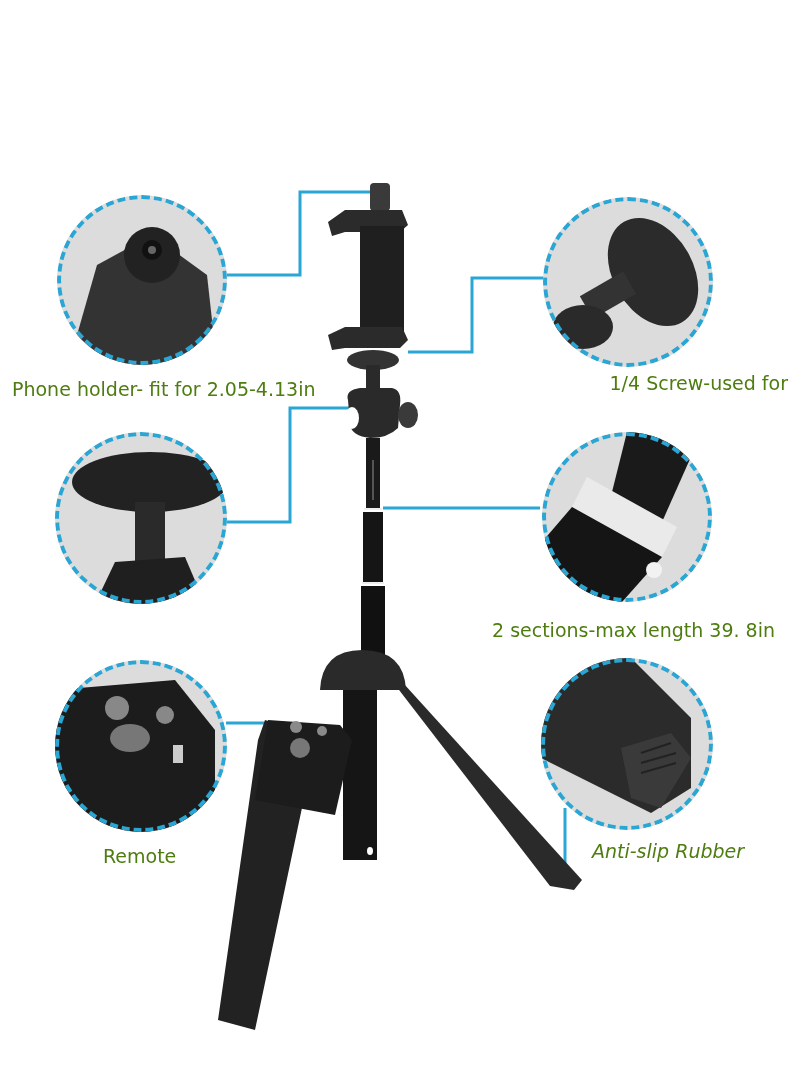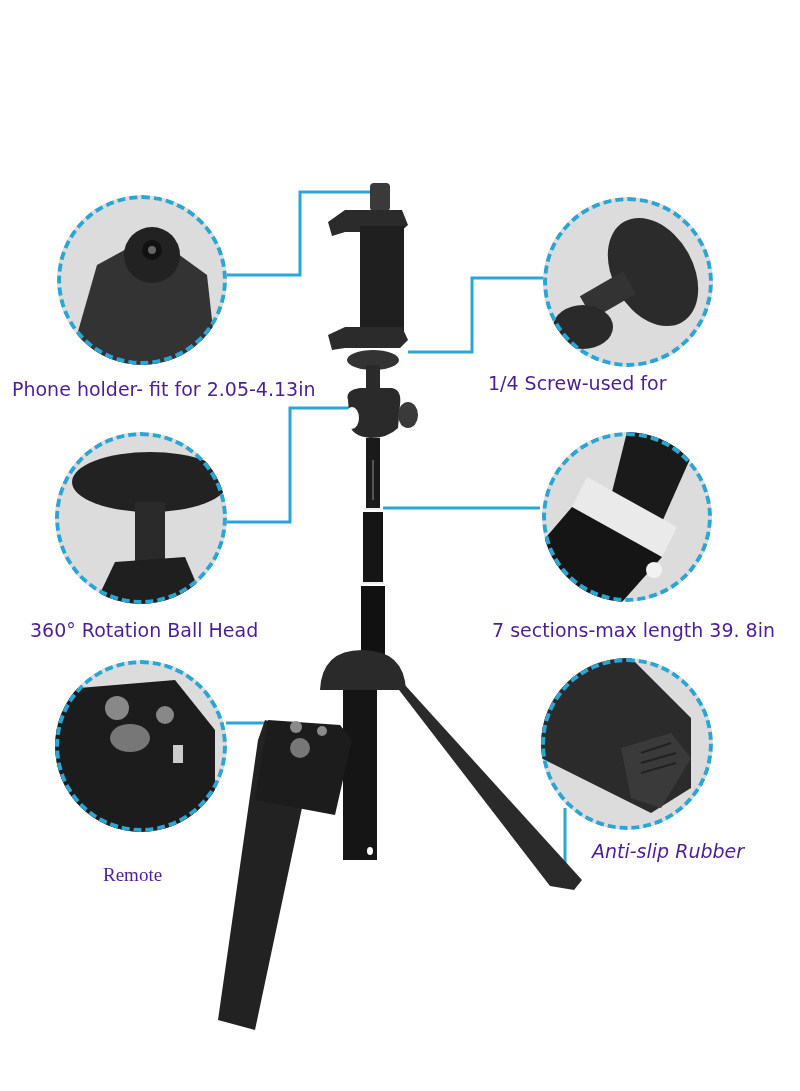--- a/index.html
+++ b/index.html
@@ -1,19 +1,19 @@
 <!DOCTYPE html>
 <html><head>
 <meta charset="utf-8">
 <style>
   html,body{margin:0;padding:0;background:#ffffff;}
   body{width:800px;height:1091px;position:relative;overflow:hidden;font-family:"DejaVu Sans","Liberation Sans",sans-serif;}
   .stage{position:absolute;left:0;top:0;width:800px;height:1091px;}
-  .label{position:absolute;color:#4c1d95;font-size:19px;line-height:22px;white-space:nowrap;}
-  .label.center{text-align:left;}
+  .label{position:absolute;color:#4d7c0f;font-size:19px;line-height:22px;white-space:nowrap;}
+  .label.center{text-align:right;}
   .callout{position:absolute;border-radius:50%;overflow:hidden;background:#dcdcdc;}
   .callout::after{content:"";position:absolute;inset:0;border-radius:50%;border:4px dashed #2aa6d4;box-sizing:border-box;}
   svg{position:absolute;left:0;top:0;}
 </style>
 </head>
 <body>
 
 <div class="stage">
 
   <svg width="800" height="1091" viewBox="0 0 800 1091">
@@ -119,21 +119,20 @@
         </g>
     </svg>
   </div>
 
   <div class="label" style="left:12px;top:378px;">Phone holder- fit for 2.05-4.13in</div>
 
   <div class="label center" style="left:488px;top:372px;width:300px;">
     <div>1/4 Screw-used for</div>
   </div>
 
-  <div class="label" style="left:30px;top:619px;">360° Rotation Ball Head</div>
 
-  <div class="label" style="left:492px;top:619px;">7 sections-max length 39. 8in</div>
+  <div class="label" style="left:492px;top:619px;">2 sections-max length 39. 8in</div>
 
-  <div class="label" style="left:103px;top:864px;font-family:Liberation Serif, serif;">Remote</div>
+  <div class="label" style="left:103px;top:845px;">Remote</div>
 
   <div class="label" style="left:592px;top:840px;font-style:italic;">Anti-slip Rubber</div>
 
 </div>
 
 </body></html>

